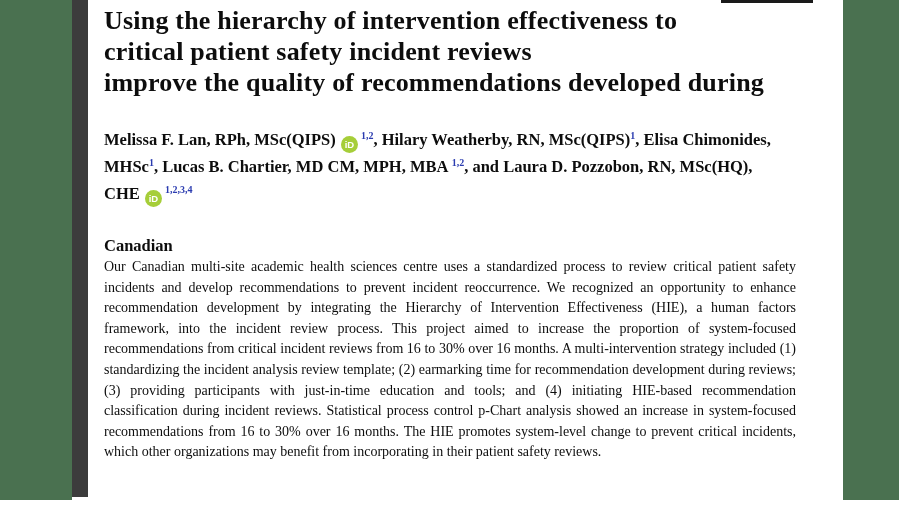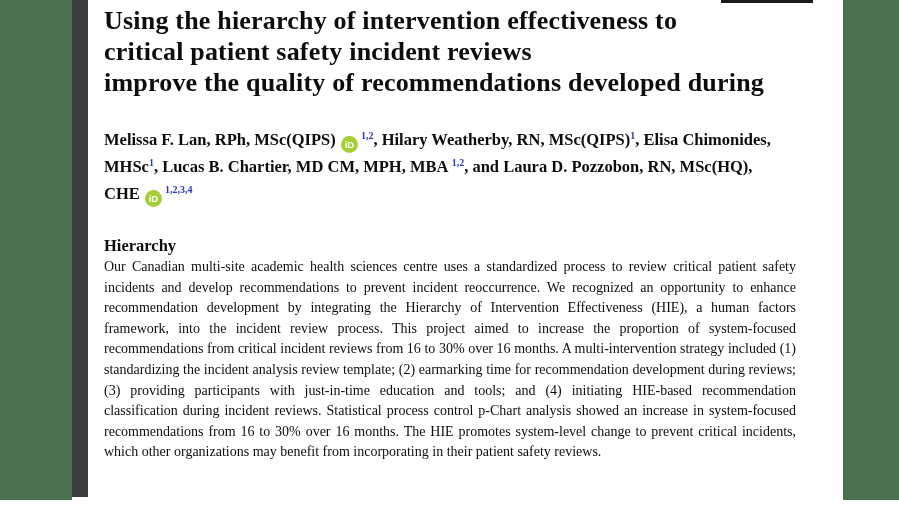--- a/index.html
+++ b/index.html
@@ -56,18 +56,18 @@
   <div class="bg-green"></div>
   <div class="page">
     <div class="page-shadow"></div>
     <div class="content">
       <h1 class="title">
           <div>Using the hierarchy of intervention effectiveness to</div>
           <div>critical patient safety incident reviews</div>
           <div>improve the quality of recommendations developed during</div>
         </h1>
       <p class="authors">Melissa F. Lan, RPh, MSc(QIPS) <span class="orcid">iD</span><sup class="aff">1,2</sup>, Hilary Weatherby, RN, MSc(QIPS)<sup class="aff">1</sup>, Elisa Chimonides,<br>MHSc<sup class="aff">1</sup>, Lucas B. Chartier, MD CM, MPH, MBA <sup class="aff">1,2</sup>, and Laura D. Pozzobon, RN, MSc(HQ),<br>CHE <span class="orcid">iD</span><sup class="aff">1,2,3,4</sup></p>
-      <div class="abstract-heading">Hierarchy</div>
+      <div class="abstract-heading">Canadian</div>
       <div class="abstract-body">Our Canadian multi-site academic health sciences centre uses a standardized process to review critical patient safety incidents and develop recommendations to prevent incident reoccurrence. We recognized an opportunity to enhance recommendation development by integrating the Hierarchy of Intervention Effectiveness (HIE), a human factors framework, into the incident review process. This project aimed to increase the proportion of system-focused recommendations from critical incident reviews from 16 to 30% over 16 months. A multi-intervention strategy included (1) standardizing the incident analysis review template; (2) earmarking time for recommendation development during reviews; (3) providing participants with just-in-time education and tools; and (4) initiating HIE-based recommendation classification during incident reviews. Statistical process control p-Chart analysis showed an increase in system-focused recommendations from 16 to 30% over 16 months. The HIE promotes system-level change to prevent critical incidents, which other organizations may benefit from incorporating in their patient safety reviews.</div>
     </div>
   </div>
   <div class="top-bar"></div>
 </div>
 
 </body></html>

